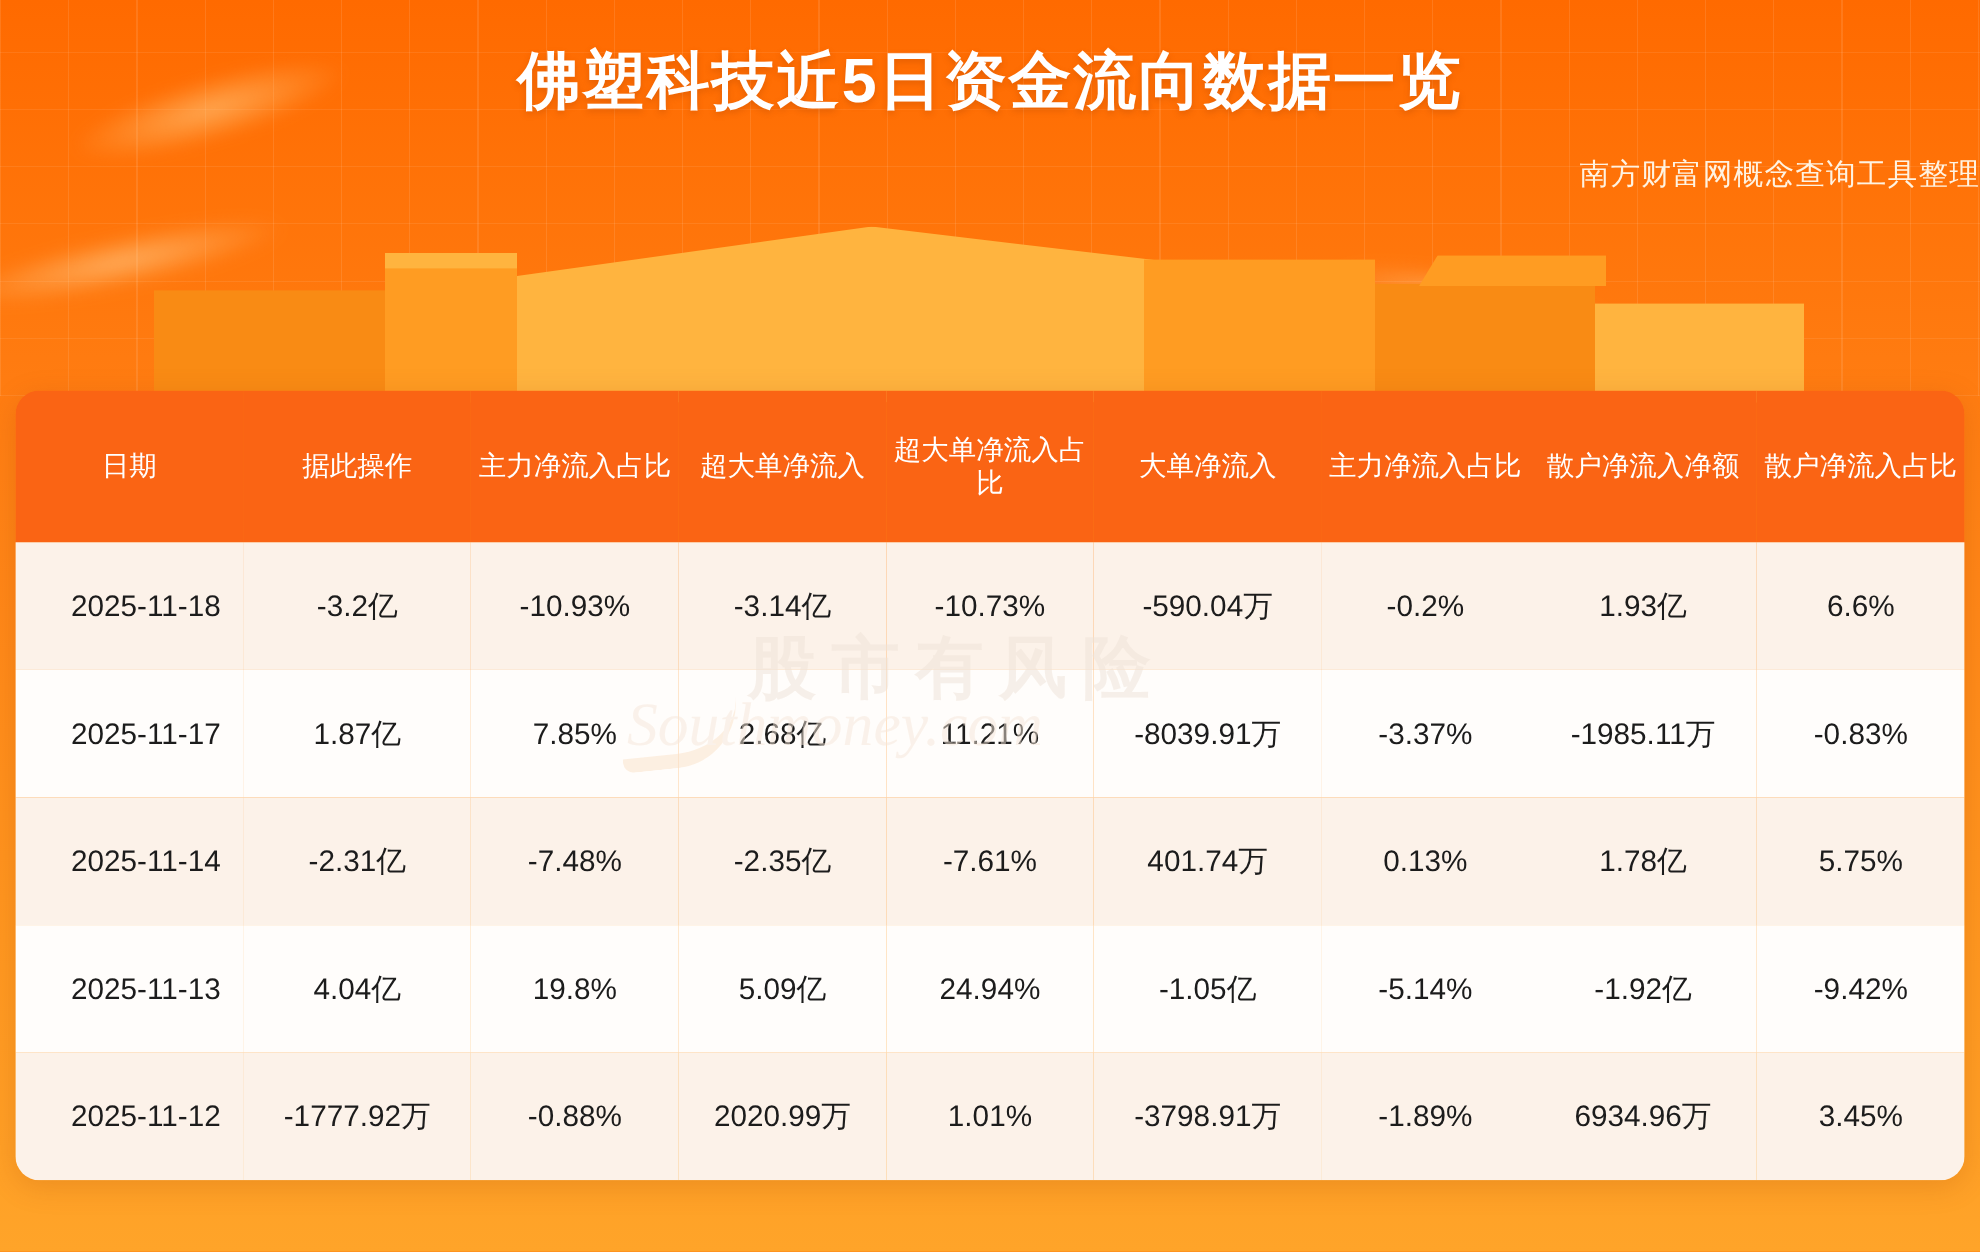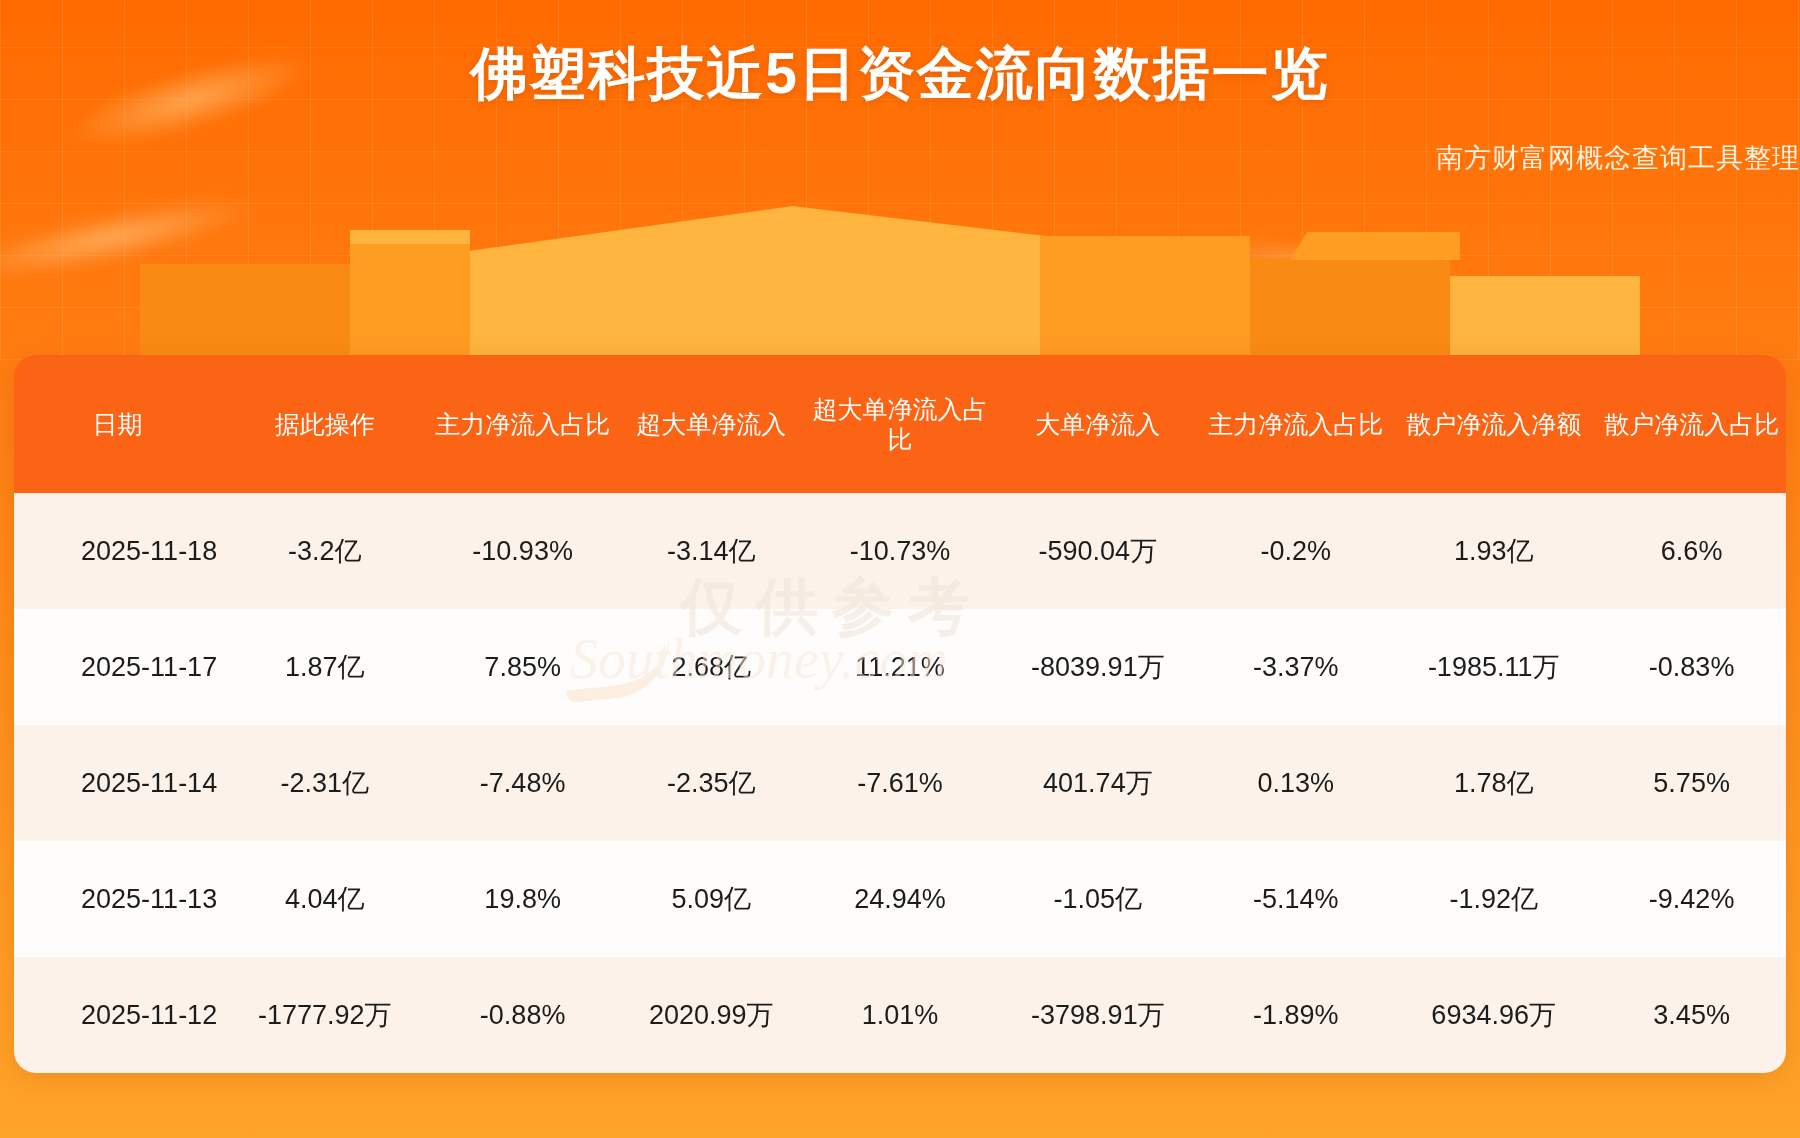--- a/index.html
+++ b/index.html
@@ -50,21 +50,21 @@
     background:#fa6414;color:#ffffff;font-size:25px;font-weight:normal;
     padding:14px 4px;line-height:1.22;height:110px;vertical-align:middle;
     text-align:center;
   }
   tbody td{
     font-size:27px;color:#1c1c1c;text-align:center;height:116px;
     vertical-align:middle;padding:0 4px;
   }
   tbody tr:nth-child(odd) td{background:#fcf2e9;}
   tbody tr:nth-child(even) td{background:#fffdfb;}
-  tbody td:first-child{text-align:right;padding-left:34px;}
+  tbody td:first-child{text-align:center;padding-left:34px;}
 
   
   .wm{position:absolute;left:560px;top:565px;width:640px;height:130px;
     pointer-events:none;opacity:.5;}
   .wm .cn{position:absolute;left:120px;top:0;font-size:62px;color:#efe3d8;
     letter-spacing:14px;font-weight:bold;white-space:nowrap;}
   .wm .en{position:absolute;left:10px;top:62px;font-size:56px;color:#f6e7da;
     font-family:"Liberation Serif","DejaVu Serif",serif;font-style:italic;white-space:nowrap;}
   .wm .swoosh{position:absolute;left:4px;top:74px;width:108px;height:46px;
     border-bottom:13px solid #fbe2c9;border-radius:0 0 60px 10px;transform:rotate(-6deg);}
@@ -182,18 +182,18 @@
           <td>-1.89%</td>
           <td>6934.96万</td>
           <td>3.45%</td>
         </tr>
       </tbody>
     </table>
   </div>
 
   <div class="wm">
     <div class="swoosh"></div>
-    <div class="cn">仅供参考</div>
+    <div class="cn">股市有风险</div>
     <div class="en">Southmoney.com</div>
   </div>
 
 
 </div>
 
 </body></html>

